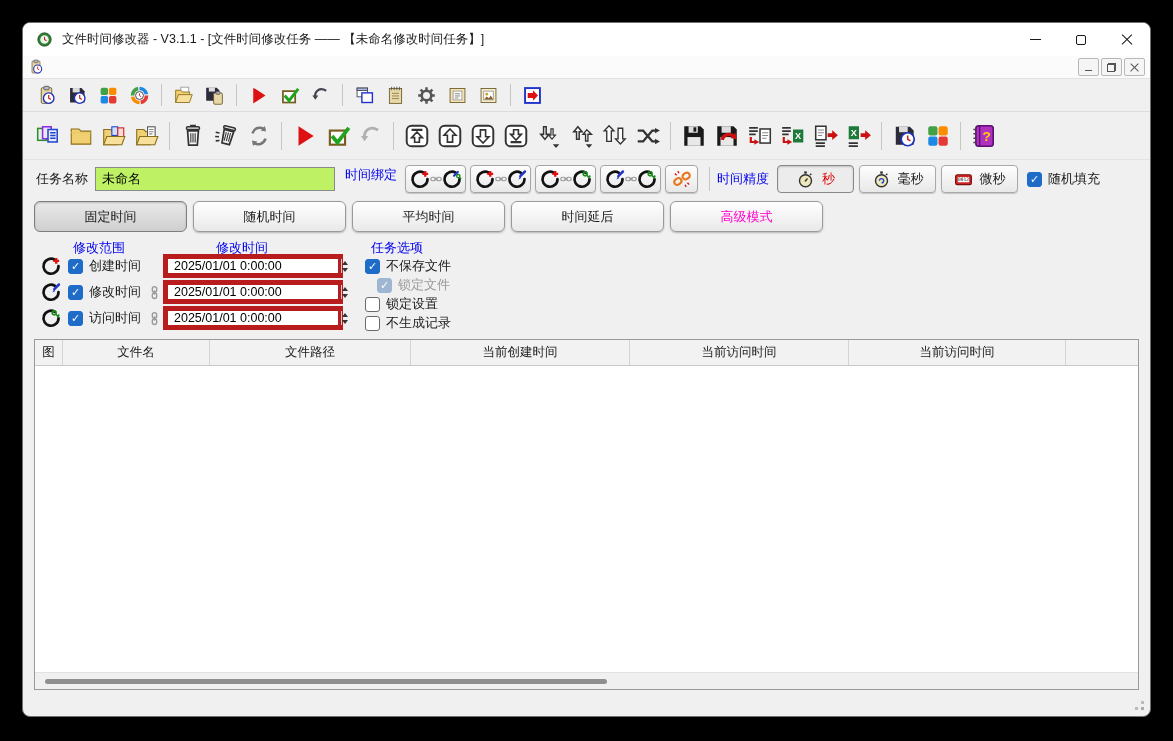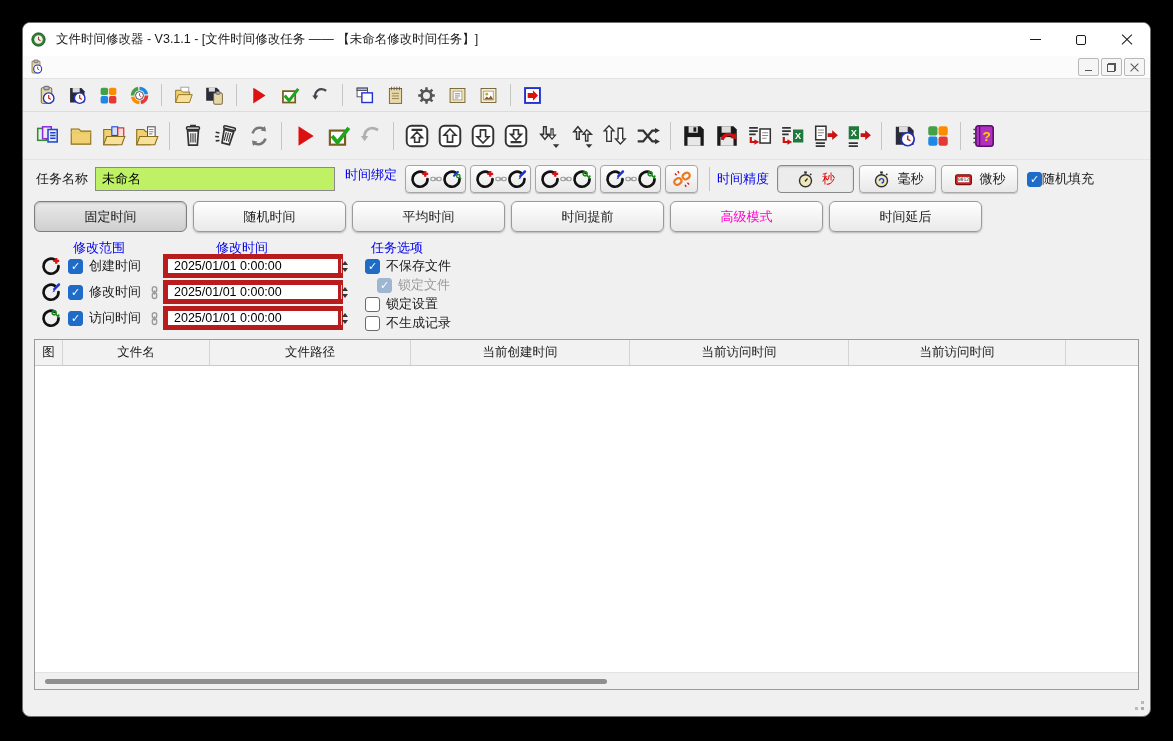--- a/index.html
+++ b/index.html
@@ -2,21 +2,21 @@
 <html><head>
 <meta charset="utf-8">
 <style>
   * { margin:0; padding:0; box-sizing:border-box; }
   html,body { width:1173px; height:741px; background:#000; overflow:hidden;
     font-family:"Liberation Sans","DejaVu Sans",sans-serif; }
   .window { position:absolute; left:22px; top:22px; width:1129px; height:695px;
     background:#f0f0f0; border:1px solid #707070; border-radius:8px; overflow:hidden;
     display:flex; flex-direction:column; }
   
-  .titlebar { height:33px; background:#fff; display:flex; align-items:center; padding-left:7px; flex:none; }
+  .titlebar { height:33px; background:#fff; display:flex; align-items:center; padding-left:13px; flex:none; }
   .title-text { font-size:12.5px; color:#1a1a1a; margin-left:9px; }
   .win-controls { margin-left:auto; display:flex; height:100%; }
   .win-btn { width:46px; height:100%; display:flex; align-items:center; justify-content:center; background:transparent; border:none; }
   .glyph-min { width:11px; height:1px; background:#1a1a1a; display:block; }
   .glyph-max { width:10px; height:10px; border:1px solid #1a1a1a; border-radius:2px; display:block; }
   .glyph-close { position:relative; width:12px; height:12px; display:block; }
   .glyph-close::before,.glyph-close::after { content:""; position:absolute; left:-1px; top:5px; width:14px; height:1.2px; background:#1a1a1a; }
   .glyph-close::before { transform:rotate(45deg); } .glyph-close::after { transform:rotate(-45deg); }
   
   .mdibar { height:23px; background:#fbfbfb; border-bottom:1px solid #e2e2e2; display:flex; align-items:center; padding:0 5px; flex:none; }
@@ -701,44 +701,41 @@
           </svg>
           <span>毫秒</span>
         </button>
         <button class="prec-btn">
           <svg width="19" height="19" class="ic">
             <use href="#i-counter"></use>
           </svg>
           <span>微秒</span>
         </button>
       </span>
-    <span style="display:flex;align-items:center;margin-left:4px;">
+    <span style="display:flex;align-items:center;gap:6px;margin-left:4px;">
       <span class="cb checked" id="randfill-cb"></span>
       <span class="lbl">随机填充</span>
     </span>
   </div>
 
   <div class="tabrow" id="tabrow">
       <button class="tab-btn selected">
         <span>固定时间</span>
       </button>
       <button class="tab-btn">
         <span>随机时间</span>
       </button>
       <button class="tab-btn">
         <span>平均时间</span>
       </button>
       <button class="tab-btn">
-        <span>时间提前</span>
+        <span>时间延后</span>
       </button>
       <button class="tab-btn">
         <span style="color: rgb(255, 0, 204);">高级模式</span>
-      </button>
-      <button class="tab-btn">
-        <span>时间延后</span>
       </button>
     </div>
 
   <div class="formarea">
     <span class="col-head" style="left:50px;top:4px;">修改范围</span>
     <span class="col-head" style="left:193px;top:4px;">修改时间</span>
     <span class="col-head" style="left:348px;top:4px;">任务选项</span>
     <div id="formrows">
         <div class="form-row" style="top: 19px;">
           <svg width="20" height="20" class="ic">

